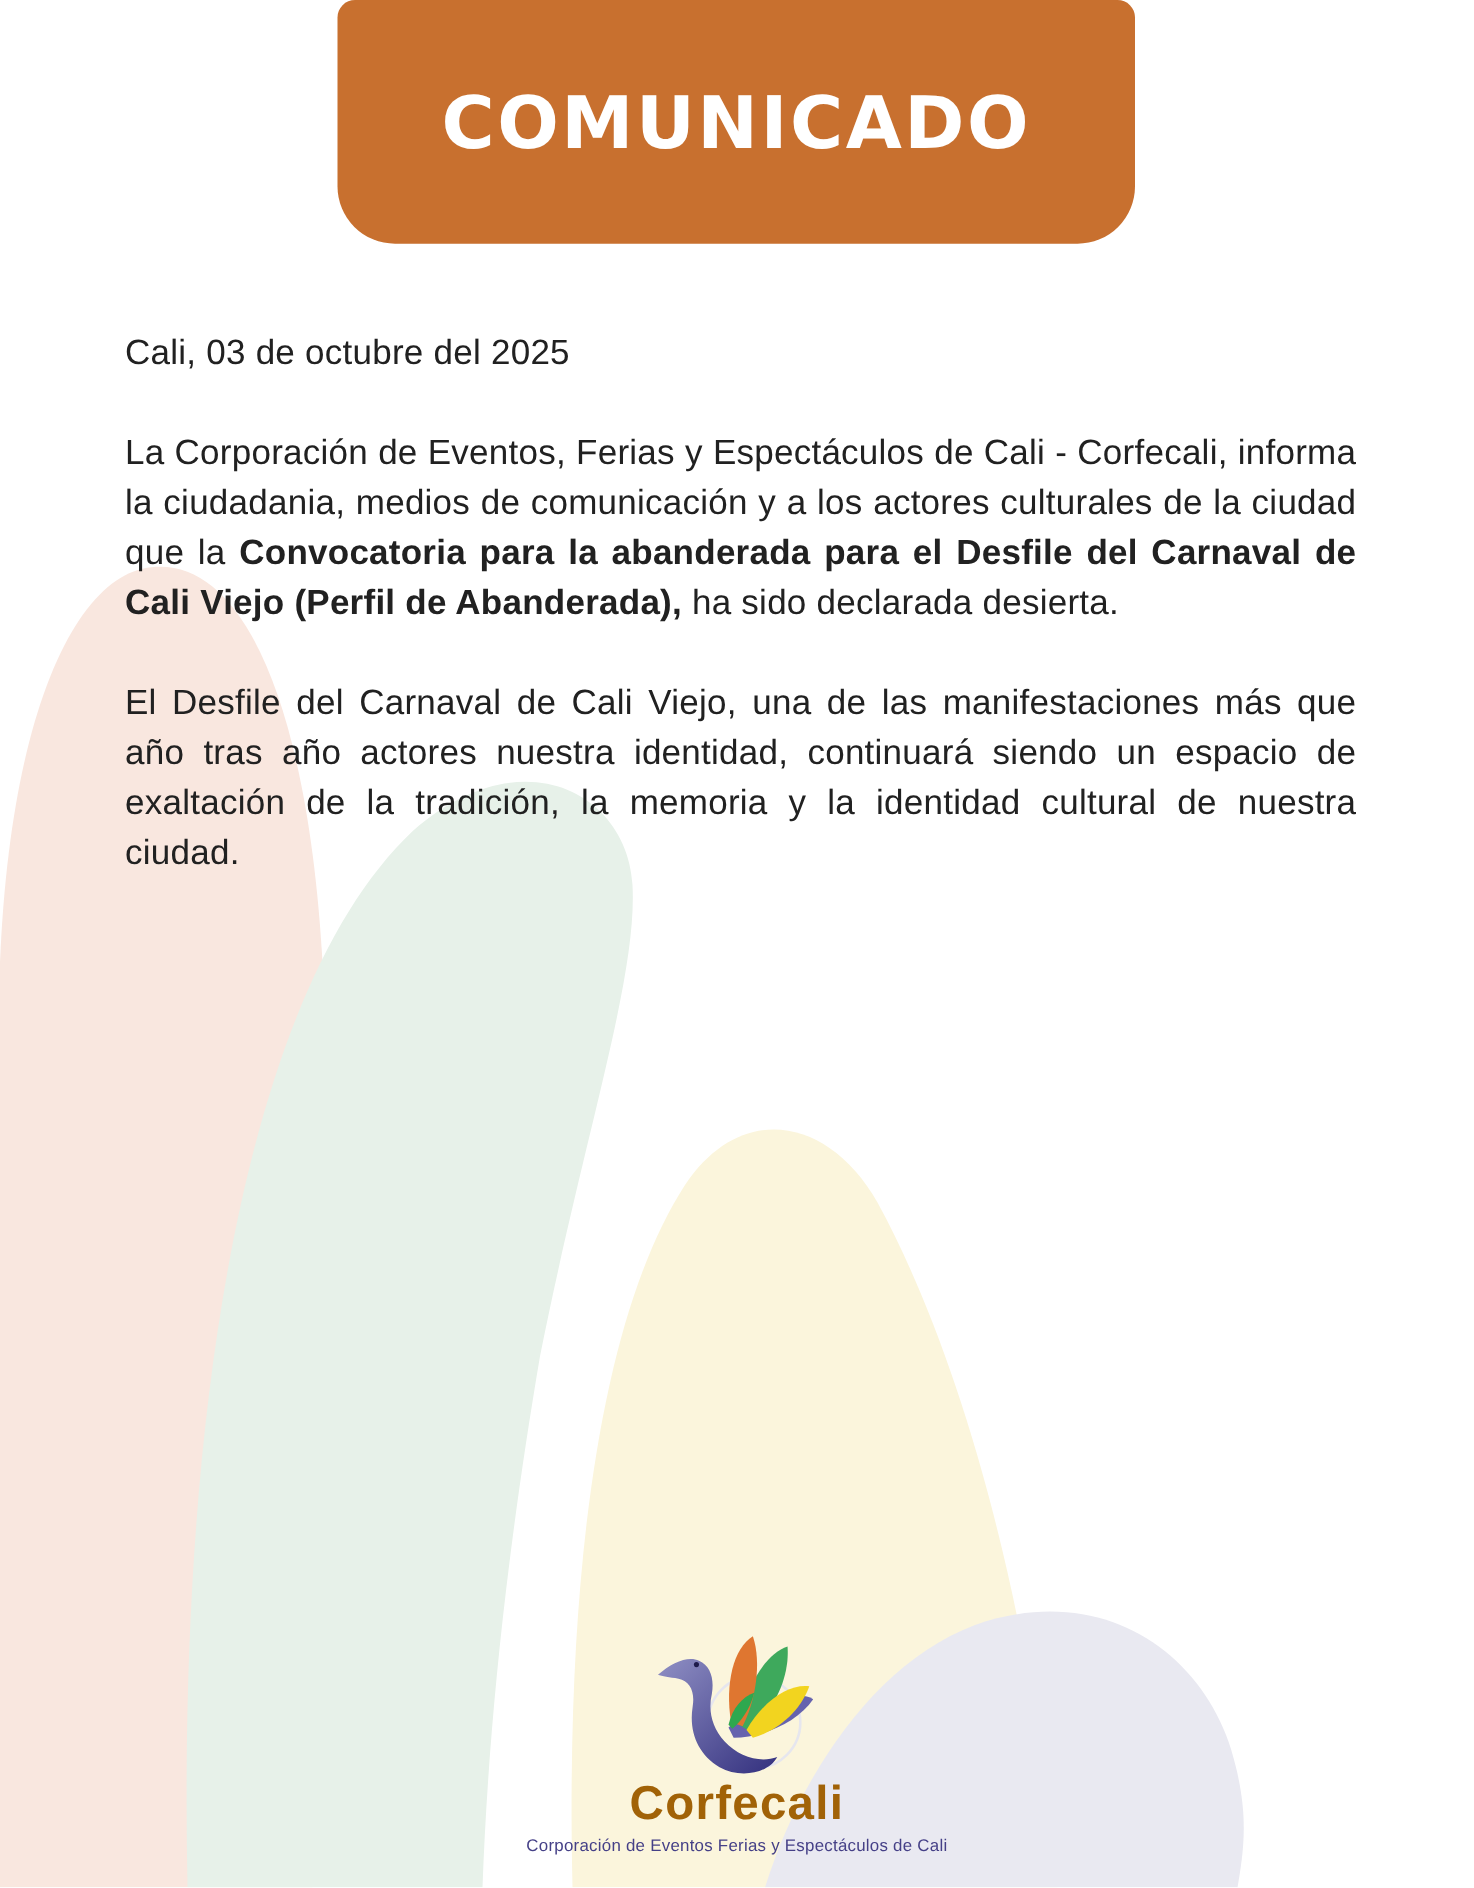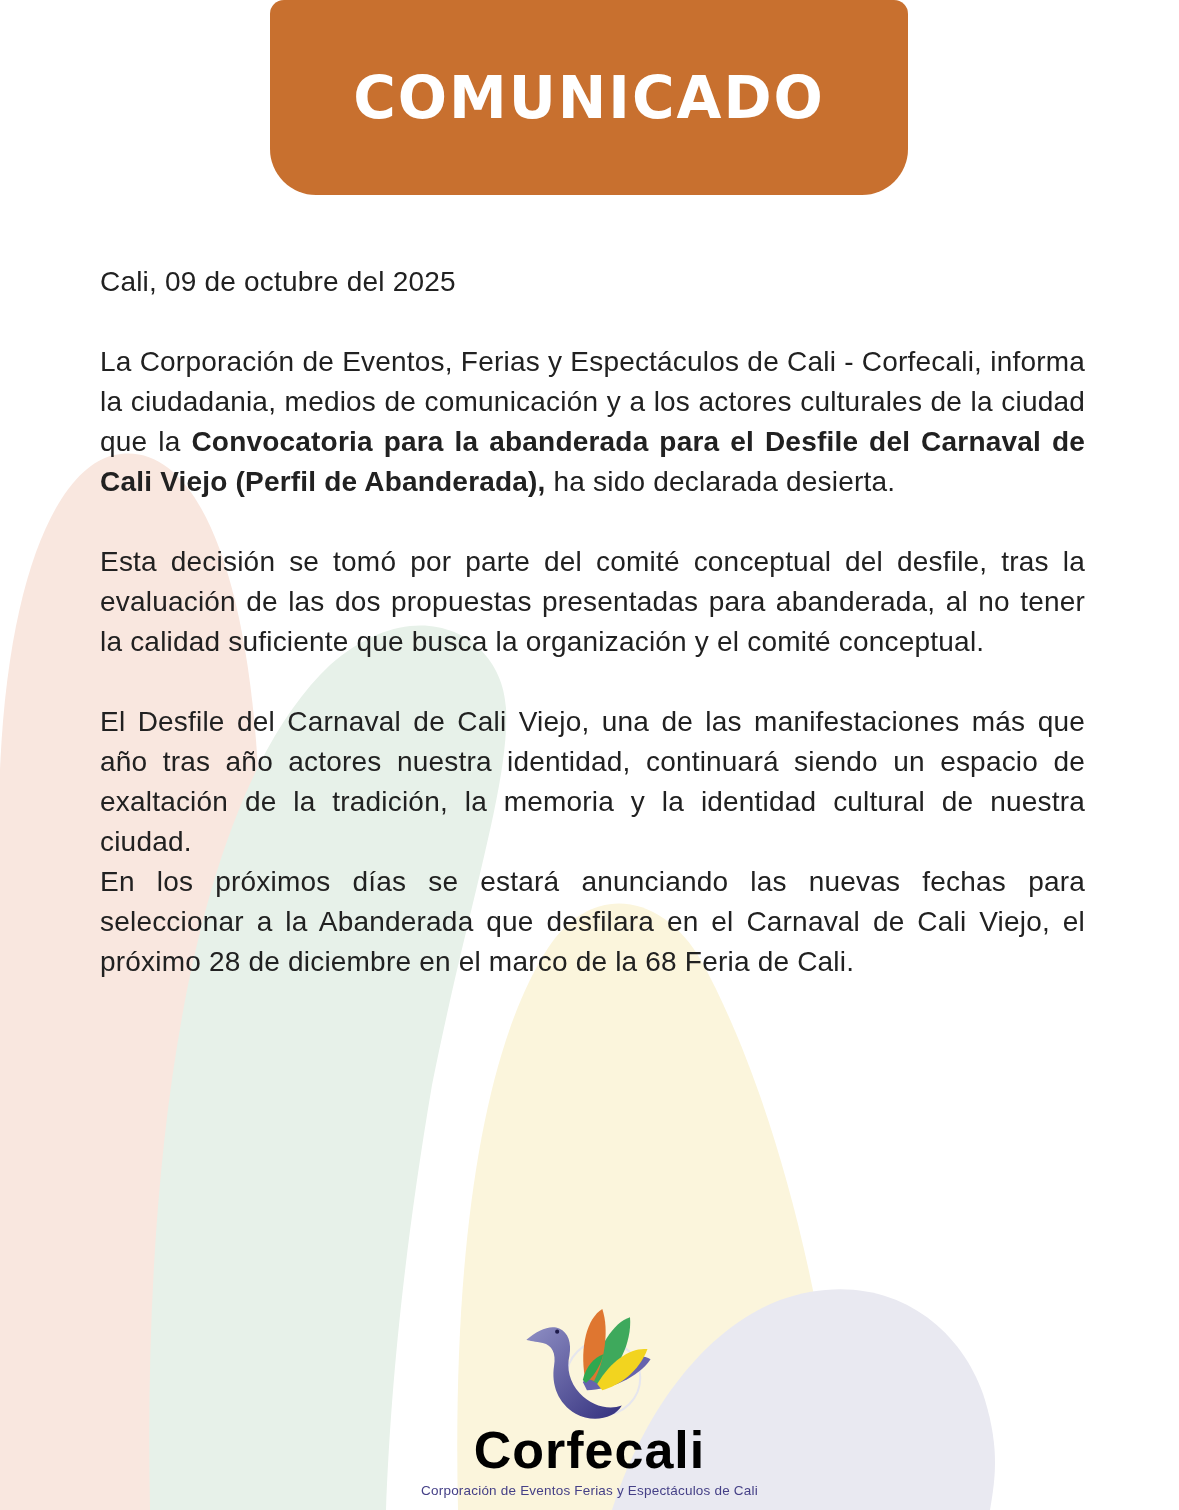--- a/index.html
+++ b/index.html
@@ -44,23 +44,23 @@
   .signature{margin:40px 0 0 0;}
   .logo{
     position:absolute;
     left:0; right:0; top:1306px;
     display:flex; flex-direction:column; align-items:center;
     text-align:center;
   }
   .bird{display:block;}
   .wordmark{
     margin-top:0px;
-    font-size:52px;
+    font-size:38px;
     font-weight:600;
-    color:#000000;
+    color:#a16207;
     letter-spacing:1px;
     line-height:1.0;
   }
   .tagline{
     margin-top:7px;
     font-size:13.5px;
     color:#454087;
     letter-spacing:0.2px;
   }
 </style>
@@ -74,30 +74,28 @@
     <path d="M150,1510 C142,1120 198,790 330,665 C418,588 502,635 506,708 C510,782 468,905 432,1085 C402,1262 390,1400 386,1510 Z" fill="#E7F1E9"></path>
     <path d="M458,1510 C452,1250 482,1050 548,948 C592,882 662,892 702,962 C762,1072 822,1262 846,1510 Z" fill="#FBF5DC"></path>
     <path d="M612,1510 C640,1420 700,1330 780,1300 C880,1265 960,1320 985,1400 C1000,1450 995,1480 990,1510 Z" fill="#E9E9F1"></path>
   </svg>
 
   <header class="banner">
     <h1 class="banner-title">COMUNICADO</h1>
   </header>
 
   <main class="letter">
-    <p class="date">Cali, 09 de octubre del 2025</p>
+    <p class="date">Cali, 03 de octubre del 2025</p>
 
     <p class="para"><span>La Corporación de Eventos, Ferias y Espectáculos de Cali - Corfecali, informa la ciudadania, medios de comunicación y a los actores culturales de la ciudad que la </span><strong>Convocatoria para la abanderada para el Desfile del Carnaval de Cali Viejo (Perfil de Abanderada),</strong><span> ha sido declarada desierta.</span></p>
 
-    <p class="para">Esta decisión se tomó por parte del comité conceptual del desfile, tras la evaluación de las dos propuestas presentadas para abanderada, al no tener la calidad suficiente que busca la organización y el comité conceptual.</p>
 
 
     <p class="para tight">El Desfile del Carnaval de Cali Viejo, una de las manifestaciones más que año tras año actores nuestra identidad, continuará siendo un espacio de exaltación de la tradición, la memoria y la identidad cultural de nuestra ciudad.</p>
 
-    <p class="para tight">En los próximos días se estará anunciando las nuevas fechas para seleccionar a la Abanderada que desfilara en el Carnaval de Cali Viejo, el próximo 28 de diciembre en el marco de la 68 Feria de Cali.</p>
 
   </main>
 
   <footer class="logo">
     <svg class="bird" width="138" height="118" viewBox="0 0 130 115" aria-hidden="true">
       <defs>
         <linearGradient id="bodyg" x1="0" y1="0" x2="1" y2="1">
           <stop offset="0" stop-color="#8F8FC4"></stop>
           <stop offset="1" stop-color="#33307E"></stop>
         </linearGradient>

